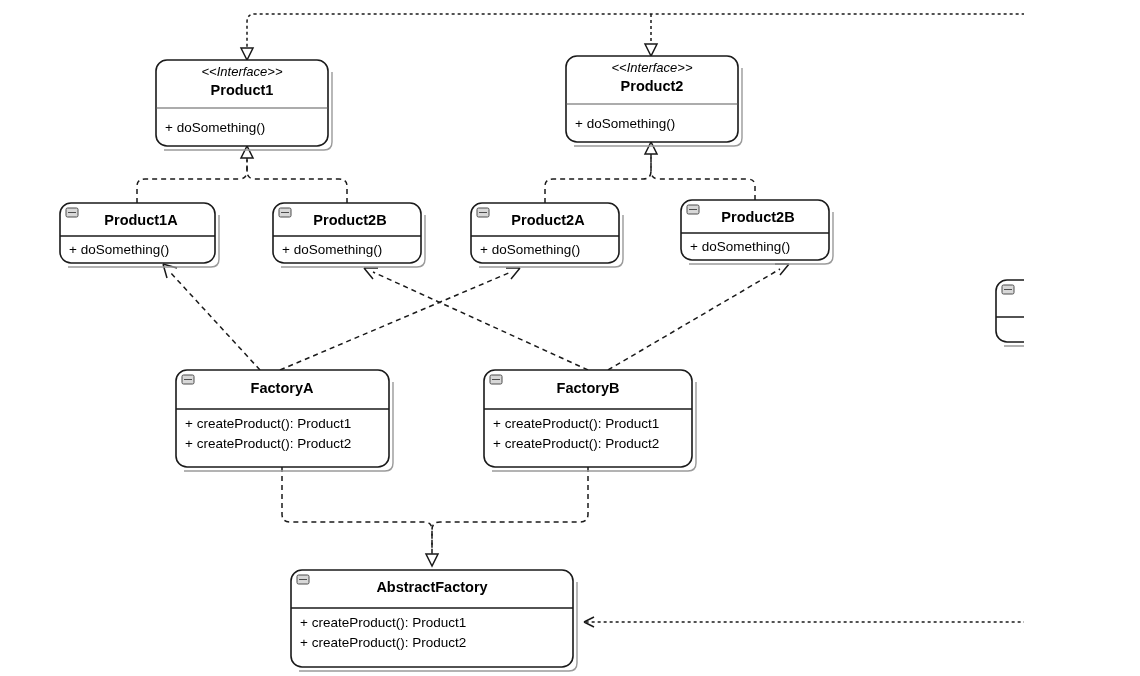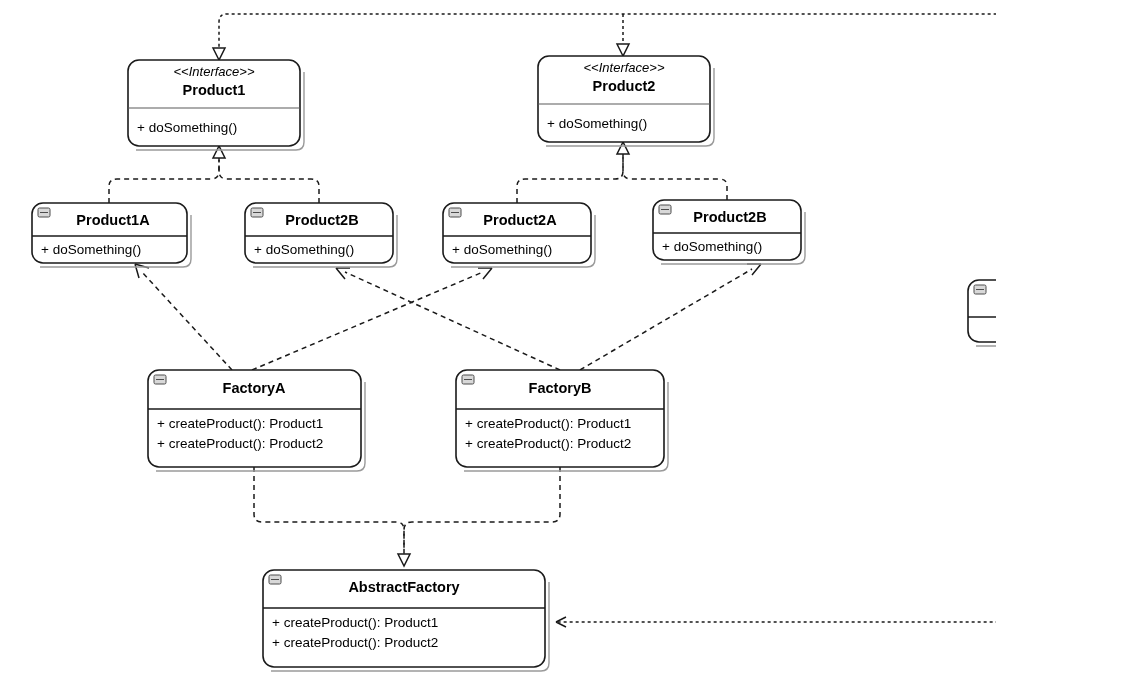--- a/index.html
+++ b/index.html
@@ -10,20 +10,21 @@
   }
   body {
     font-family: "Liberation Sans", sans-serif;
   }
   #diagram-root {
     position: relative;
     width: 996px;
     height: 676px;
     background: #ffffff;
     overflow: hidden;
+    margin-left: 28px;
   }
   svg#uml-canvas {
     display: block;
     width: 1140px;
     height: 676px;
   }
   .cls-box-rect {
     fill: #ffffff;
     stroke: #1a1a1a;
     stroke-width: 1.6;

